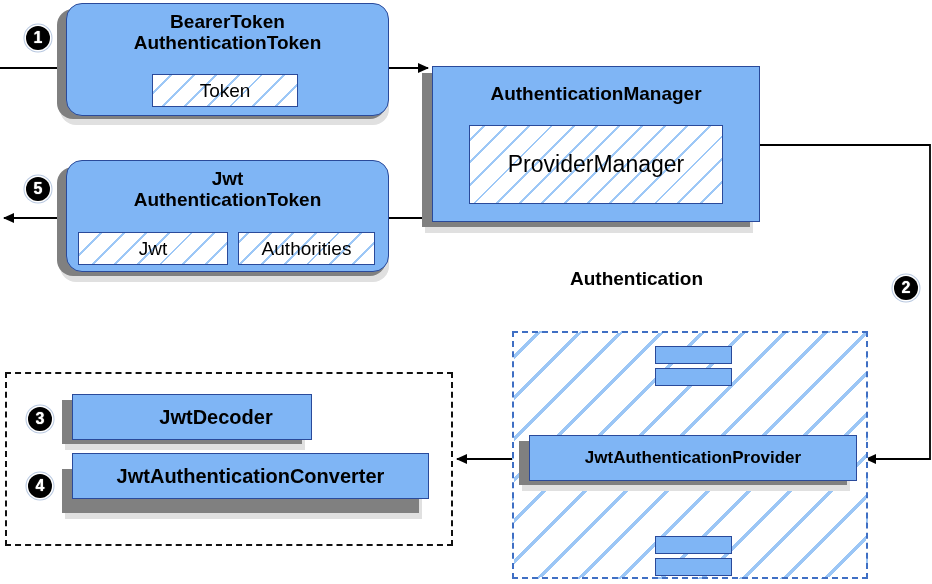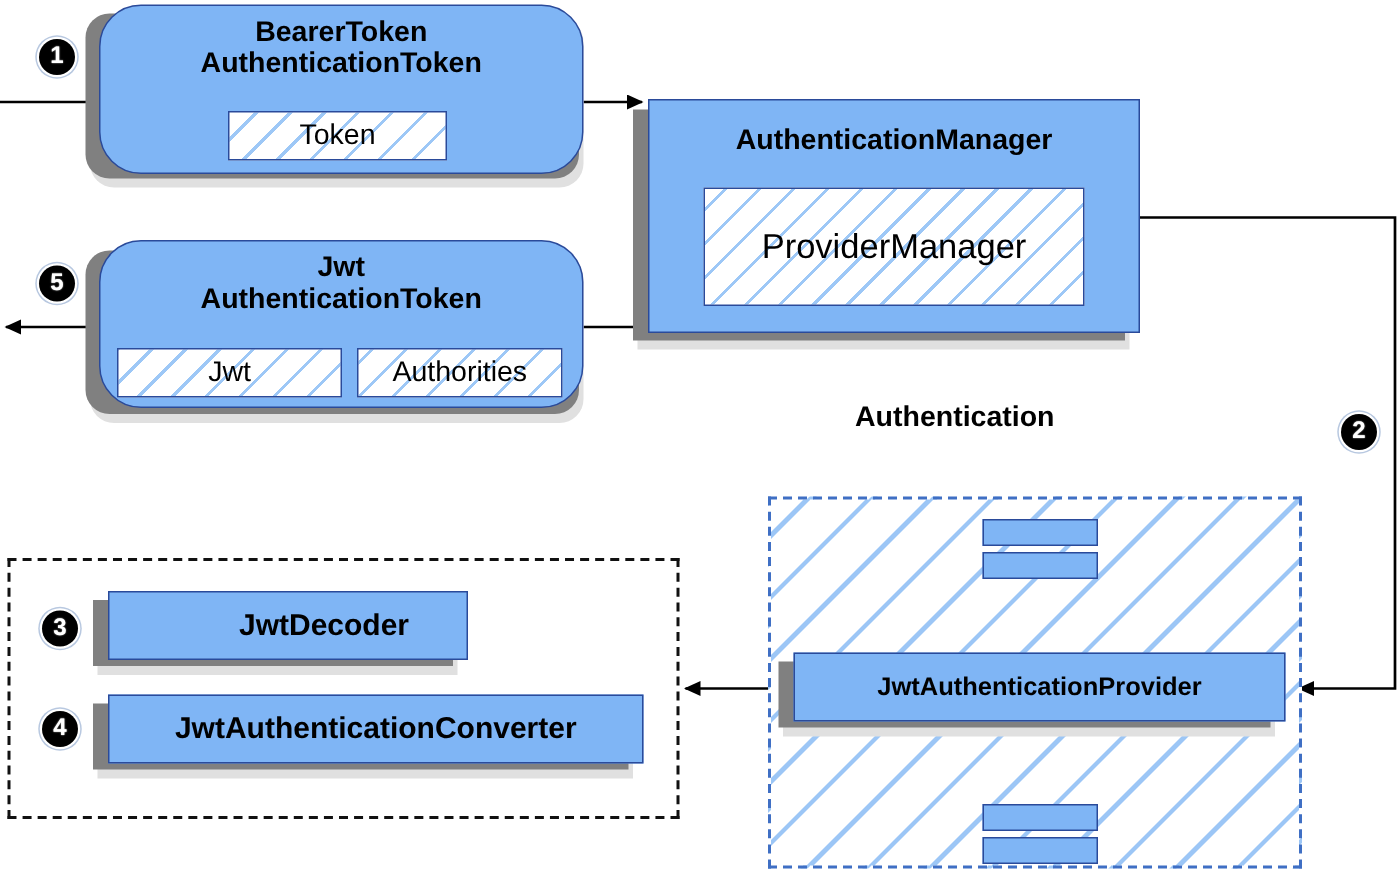--- a/index.html
+++ b/index.html
@@ -33,21 +33,21 @@
     border: 1.6px solid #2a4a9a;
     color: #000000;
     font-weight: bold;
     display: flex;
     flex-direction: column;
     align-items: center;
     text-align: center;
     line-height: 1.12;
   }
   .node.rounded {
-    border-radius: 28px;
+    border-radius: 16px;
   }
   
   .shadow-dark, .shadow-light {
     position: absolute;
     box-sizing: border-box;
   }
   .shadow-dark  { background: #808080; }
   .shadow-light { background: #e0e0e0; }
   .shadow-dark.rounded, .shadow-light.rounded { border-radius: 16px; }
 
@@ -213,21 +213,21 @@
   <div class="dashed-box" style="left:5px; top:372px; width:448px; height:174px;"></div>
 
   <div class="shadow-light" style="left:65px; top:403px; width:240px; height:47px;"></div>
   <div class="shadow-dark" style="left:62px; top:400px; width:240px; height:44px;"></div>
   <div class="node" style="left:72px; top:394px; width:240px; height:46px; justify-content:center; font-size:20px;padding-left:48px;">
     <div class="node-title">JwtDecoder</div>
   </div>
 
   <div class="shadow-light" style="left:65px; top:472px; width:357px; height:47px;"></div>
   <div class="shadow-dark" style="left:62px; top:469px; width:357px; height:44px;"></div>
-  <div class="node" style="left:72px; top:463px; width:357px; height:46px; justify-content:center; font-size:20px;">
+  <div class="node" style="left:72px; top:453px; width:357px; height:46px; justify-content:center; font-size:20px;">
     <div class="node-title">JwtAuthenticationConverter</div>
   </div>
 
   <div class="step" style="left:26px; top:26px;">
     <span>1</span>
   </div>
   <div class="step" style="left:26px; top:177px;">
     <span>5</span>
   </div>
   <div class="step" style="left:894px; top:276px;">

